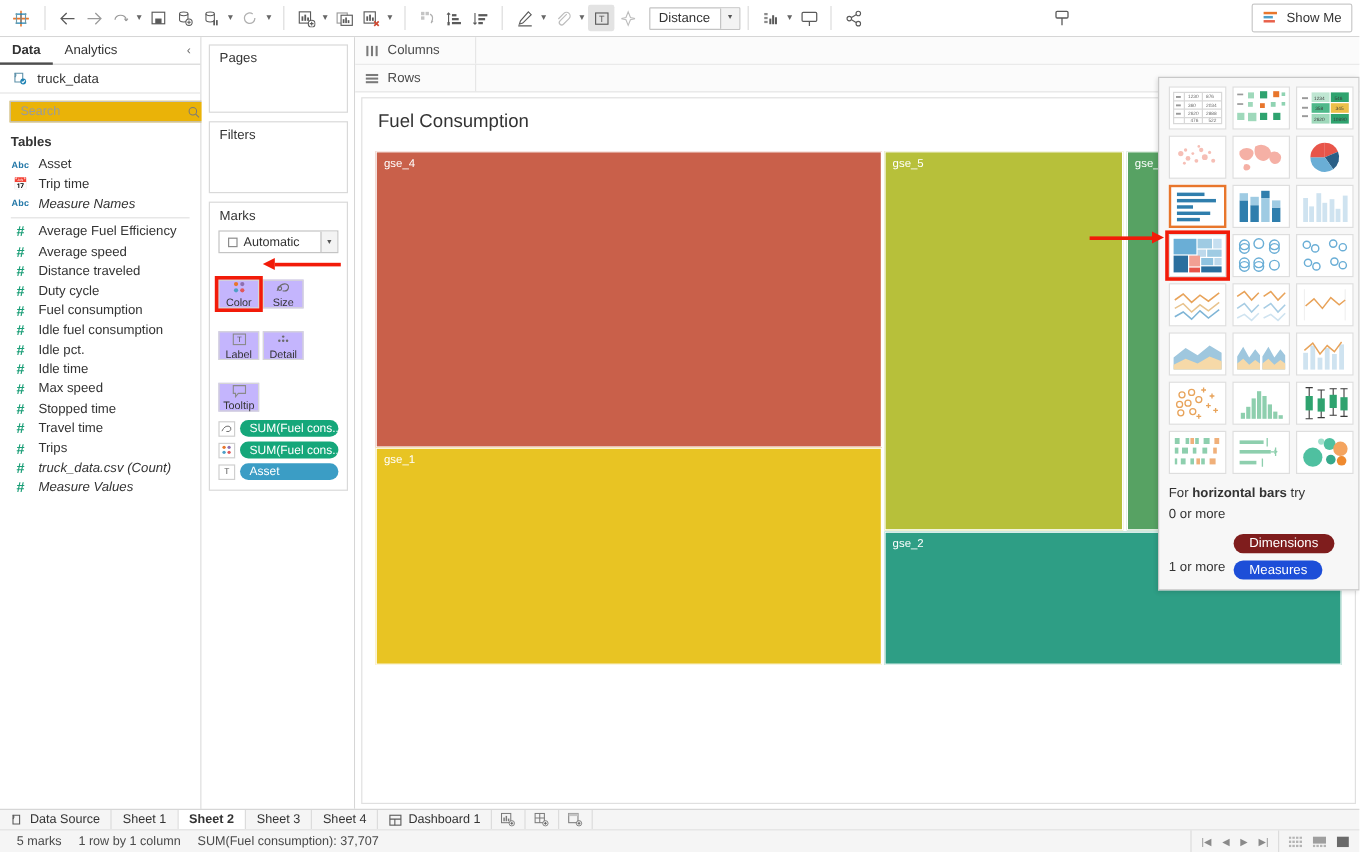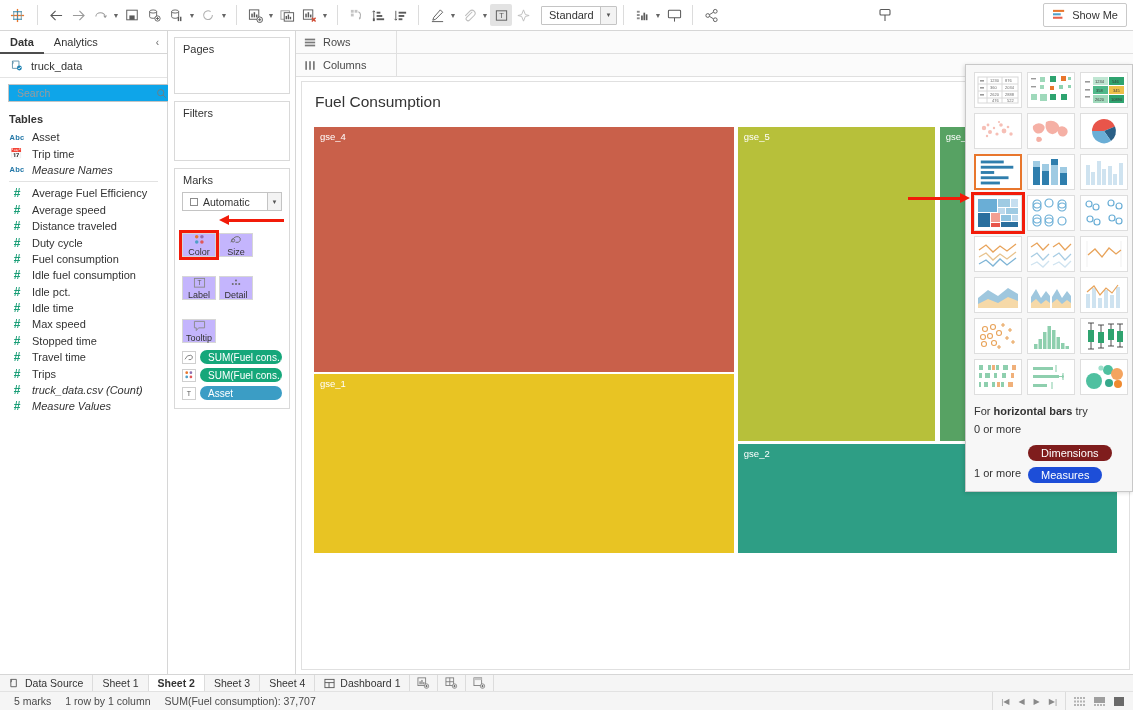--- a/index.html
+++ b/index.html
@@ -54,21 +54,21 @@
     padding:0 10px; height:23px; line-height:23px; font-size:11px; color:#333; cursor:default;
   }
   .lp-tab.active { font-weight:bold; border-bottom:2px solid #4e4e4e; }
   .lp-collapse { margin-left:auto; margin-right:8px; font-size:10px; color:#666; }
   #lp-source {
     height:24px; display:flex; align-items:center; gap:8px; padding:0 10px; font-size:11px;
     border-bottom:1px solid #e4e4e4;
   }
   #lp-searchrow { display:flex; align-items:center; height:26px; padding:4px 8px 0 8px; gap:4px; }
   #lp-search {
-    flex:1; height:18px; border:1px solid #c4c4c4; background:#0ea5e9; display:flex; align-items:center;
+    flex:1; height:18px; border:1px solid #c4c4c4; background:#eab308; display:flex; align-items:center;
     padding:0 4px 0 6px;
   }
   #lp-search input {
     flex:1; border:0; outline:0; font-size:10.5px; font-family:inherit; color:#333; background:transparent;
   }
   #lp-search input::placeholder { color:#9b9b9b; }
   .lp-icnbtn { width:15px; height:16px; display:flex; align-items:center; justify-content:center; color:#5a5a5a; }
   #lp-tableshdr { font-weight:bold; font-size:11px; padding:9px 0 4px 9px; }
   .field {
     display:flex; align-items:center; gap:7px; height:16.4px; padding-left:9px; font-size:11px; color:#333;
@@ -345,21 +345,21 @@
         </svg>
     </div>
     <div class="tb-btn">
       <svg width="15" height="15" viewBox="0 0 16 16">
           <path d="M8 2 L10 7 L14 8 L10 9 L8 14 L6 9 L2 8 L6 7 Z" stroke="#bdbdbd" fill="none" stroke-width="1"></path>
         </svg>
     </div>
   </div>
 
   <div class="tb-select">
-    <span class="txt">Standard</span>
+    <span class="txt">Distance</span>
     <span class="cbox">▼</span>
   </div>
 
   <div class="tb-sep"></div>
   <div class="tb-group">
     <div class="tb-btn">
       <svg width="15" height="15" viewBox="0 0 16 16">
           <rect x="2" y="3" width="3" height="2" fill="#8a8a8a"></rect>
           <rect x="2" y="6.5" width="3" height="2" fill="#8a8a8a"></rect>
           <rect x="2" y="10" width="3" height="2" fill="#8a8a8a"></rect>
@@ -617,39 +617,39 @@
         </div>
       </div>
   </div>
 </div>
 
 <div id="viewarea">
   <div class="shelf-row">
     <div class="shelf-lbl">
       <span>
         <svg width="12" height="11" viewBox="0 0 14 12">
-            <rect x="1" y="1.5" width="12" height="2" fill="#7a7a7a"></rect>
-            <rect x="1" y="5" width="12" height="2" fill="#7a7a7a"></rect>
-            <rect x="1" y="8.5" width="12" height="2" fill="#7a7a7a"></rect>
+            <rect x="1.5" y="1" width="2" height="10" fill="#7a7a7a"></rect>
+            <rect x="6" y="1" width="2" height="10" fill="#7a7a7a"></rect>
+            <rect x="10.5" y="1" width="2" height="10" fill="#7a7a7a"></rect>
           </svg>
       </span>
-      <span>Rows</span>
+      <span>Columns</span>
     </div>
     <div class="shelf-drop"></div>
   </div>
   <div class="shelf-row">
     <div class="shelf-lbl">
       <span>
         <svg width="12" height="11" viewBox="0 0 14 12">
-            <rect x="1.5" y="1" width="2" height="10" fill="#7a7a7a"></rect>
-            <rect x="6" y="1" width="2" height="10" fill="#7a7a7a"></rect>
-            <rect x="10.5" y="1" width="2" height="10" fill="#7a7a7a"></rect>
+            <rect x="1" y="1.5" width="12" height="2" fill="#7a7a7a"></rect>
+            <rect x="1" y="5" width="12" height="2" fill="#7a7a7a"></rect>
+            <rect x="1" y="8.5" width="12" height="2" fill="#7a7a7a"></rect>
           </svg>
       </span>
-      <span>Columns</span>
+      <span>Rows</span>
     </div>
     <div class="shelf-drop"></div>
   </div>
 
   <div id="canvas">
     <div id="charttitle">Fuel Consumption</div>
     <div id="treemap">
         <div class="tile" style="left: 0%; top: 0%; width: 52.37%; height: 57.72%; background: rgb(201, 96, 74);">
           <span class="tl">gse_4</span>
         </div>

